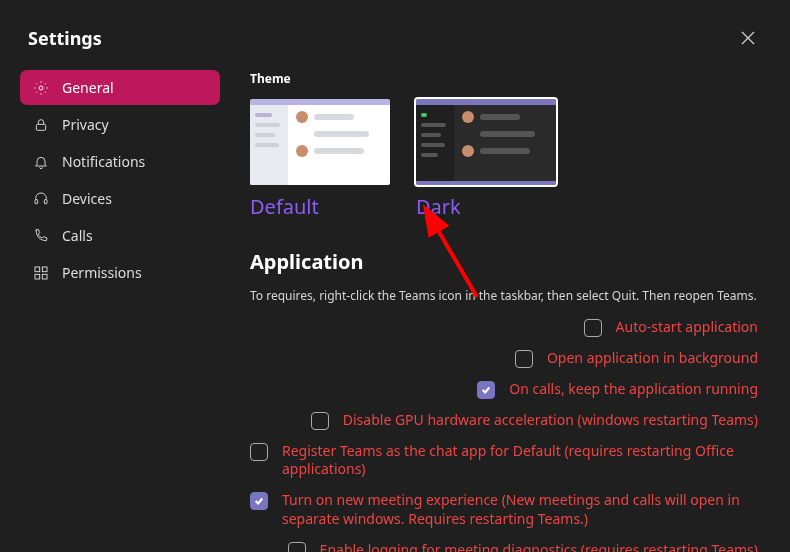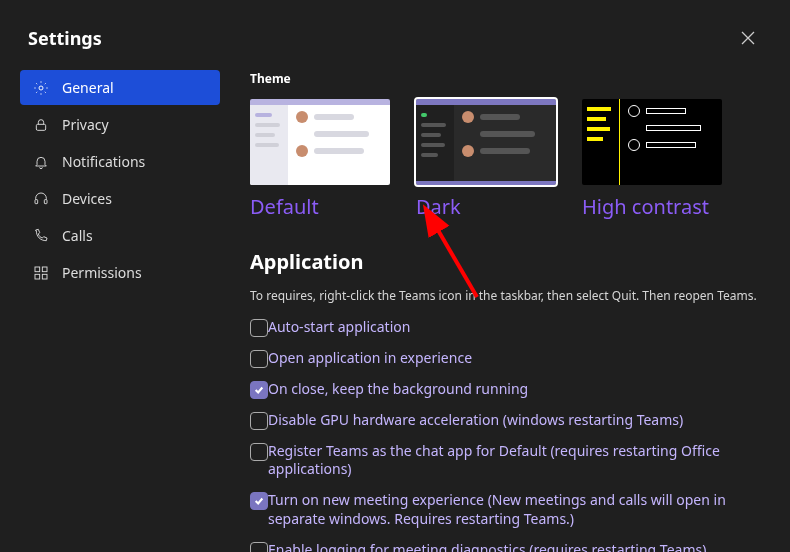--- a/index.html
+++ b/index.html
@@ -9,21 +9,21 @@
     .header h1 { font-size: 18px; font-weight: 700; }
     .close { width: 28px; height: 28px; display: flex; align-items: center; justify-content: center; cursor: pointer; color: #ccc; }
     .close svg { width: 14px; height: 14px; stroke: currentColor; }
 
     .wrap { display: flex; padding: 0 0 0 20px; }
 
     .sidebar { width: 200px; flex: 0 0 200px; }
     .sidebar-item { display: flex; align-items: center; gap: 12px; padding: 8px 12px; font-size: 14px; color: #ddd; border-radius: 4px; cursor: pointer; margin-bottom: 2px; }
     .sidebar-item .icon { width: 18px; height: 18px; display: flex; align-items: center; justify-content: center; flex: 0 0 18px; }
     .sidebar-item .icon svg { width: 16px; height: 16px; stroke: currentColor; fill: none; stroke-width: 1.4; }
-    .sidebar-item.active { background: #1d4ed8; color: #fff; }
+    .sidebar-item.active { background: #be185d; color: #fff; border-radius: 7px; }
 
     .main { flex: 1; padding: 0 28px 20px 30px; }
     .section-title { font-size: 12px; font-weight: 700; margin-bottom: 12px; }
     .section-sub { font-size: 12px; font-weight: 400; color: #d6d6d6; margin-bottom: 14px; }
     .section-title.small { font-size: 20px; font-weight: 700; margin-top: 28px; }
 
     .themes { display: flex; gap: 26px; }
     .theme-card { cursor: pointer; }
     .theme-thumb { width: 140px; height: 86px; border-radius: 2px; overflow: hidden; background: #fff; display: flex; }
     .theme-label { font-size: 20px; font-weight: 400; margin-top: 8px; color: #8b5cf6; }
@@ -50,21 +50,21 @@
 
     
     .thumb-hc { background: #000; }
     .thumb-hc .left { width: 38px; border-right: 1px solid #fff200; display: flex; flex-direction: column; gap: 6px; padding: 8px 5px; }
     .thumb-hc .left .line { height: 4px; background: #fff200; border-radius: 0; }
     .thumb-hc .right { flex: 1; padding: 6px 8px; display: flex; flex-direction: column; gap: 8px; }
     .thumb-hc .bubble { background: transparent; border: 1px solid #fff; height: 6px; border-radius: 0; }
     .thumb-hc .avatar { background: #000; border: 1px solid #fff; }
 
     .opt-list { display: flex; flex-direction: column; gap: 12px; margin-top: 4px; padding-right: 4px; }
-    .opt { display: flex; align-items: flex-start; font-size: 14px; color: #c4b5fd; line-height: 1.35; }
+    .opt { display: flex; align-items: flex-start; gap: 14px; font-size: 14px; color: #ef4444; line-height: 1.35; justify-content: flex-end; }
     .opt .cb { width: 18px; height: 18px; border-radius: 4px; border: 1.5px solid #aaa; flex: 0 0 18px; cursor: pointer; display: flex; align-items: center; justify-content: center; position: relative; top: 1px; }
     .opt .cb.checked { background: #7a75c0; border-color: #7a75c0; }
     .opt .cb.checked svg { width: 10px; height: 10px; stroke: #fff; stroke-width: 2.5; fill: none; }
     .opt .cb svg { display: none; }
     .opt .cb.checked svg { display: block; }
 
     
     .arrow { position: absolute; left: 427px; top: 217px; pointer-events: none; }
     .arrow svg { width: 70px; height: 85px; overflow: visible; }
   </style>
@@ -196,69 +196,45 @@
               </div>
             <div class="row">
                 <div class="avatar"></div>
                 <div class="bubble" style="width:50px"></div>
               </div>
           </div>
         </div>
         <div class="theme-label">Dark</div>
       </div>
 
-      <div class="theme-card">
-        <div class="theme-thumb thumb-hc">
-          <div class="left">
-            <div class="line" style="width:90%"></div>
-            <div class="line" style="width:70%"></div>
-            <div class="line" style="width:85%"></div>
-            <div class="line" style="width:60%"></div>
-          </div>
-          <div class="right">
-            <div class="row">
-                <div class="avatar"></div>
-                <div class="bubble" style="width:40px"></div>
-              </div>
-            <div class="row" style="margin-left:18px">
-                <div class="bubble" style="width:55px"></div>
-              </div>
-            <div class="row">
-                <div class="avatar"></div>
-                <div class="bubble" style="width:50px"></div>
-              </div>
-          </div>
-        </div>
-        <div class="theme-label">High contrast</div>
-      </div>
 
     </div>
 
     <div class="section-title small">Application</div>
     <div class="section-sub">To requires, right-click the Teams icon in the taskbar, then select Quit. Then reopen Teams.</div>
 
     <div class="opt-list">
 
       <label class="opt">
         <span class="cb"></span>
         <span>Auto-start application</span>
       </label>
 
       <label class="opt">
         <span class="cb"></span>
-        <span>Open application in experience</span>
+        <span>Open application in background</span>
       </label>
 
       <label class="opt">
         <span class="cb checked">
             <svg viewBox="0 0 12 12">
               <path d="M2 6l3 3 5-6"></path>
             </svg>
           </span>
-        <span>On close, keep the background running</span>
+        <span>On calls, keep the application running</span>
       </label>
 
       <label class="opt">
         <span class="cb"></span>
         <span>Disable GPU hardware acceleration (windows restarting Teams)</span>
       </label>
 
       <label class="opt">
         <span class="cb"></span>
         <span>Register Teams as the chat app for Default (requires restarting Office applications)</span>

